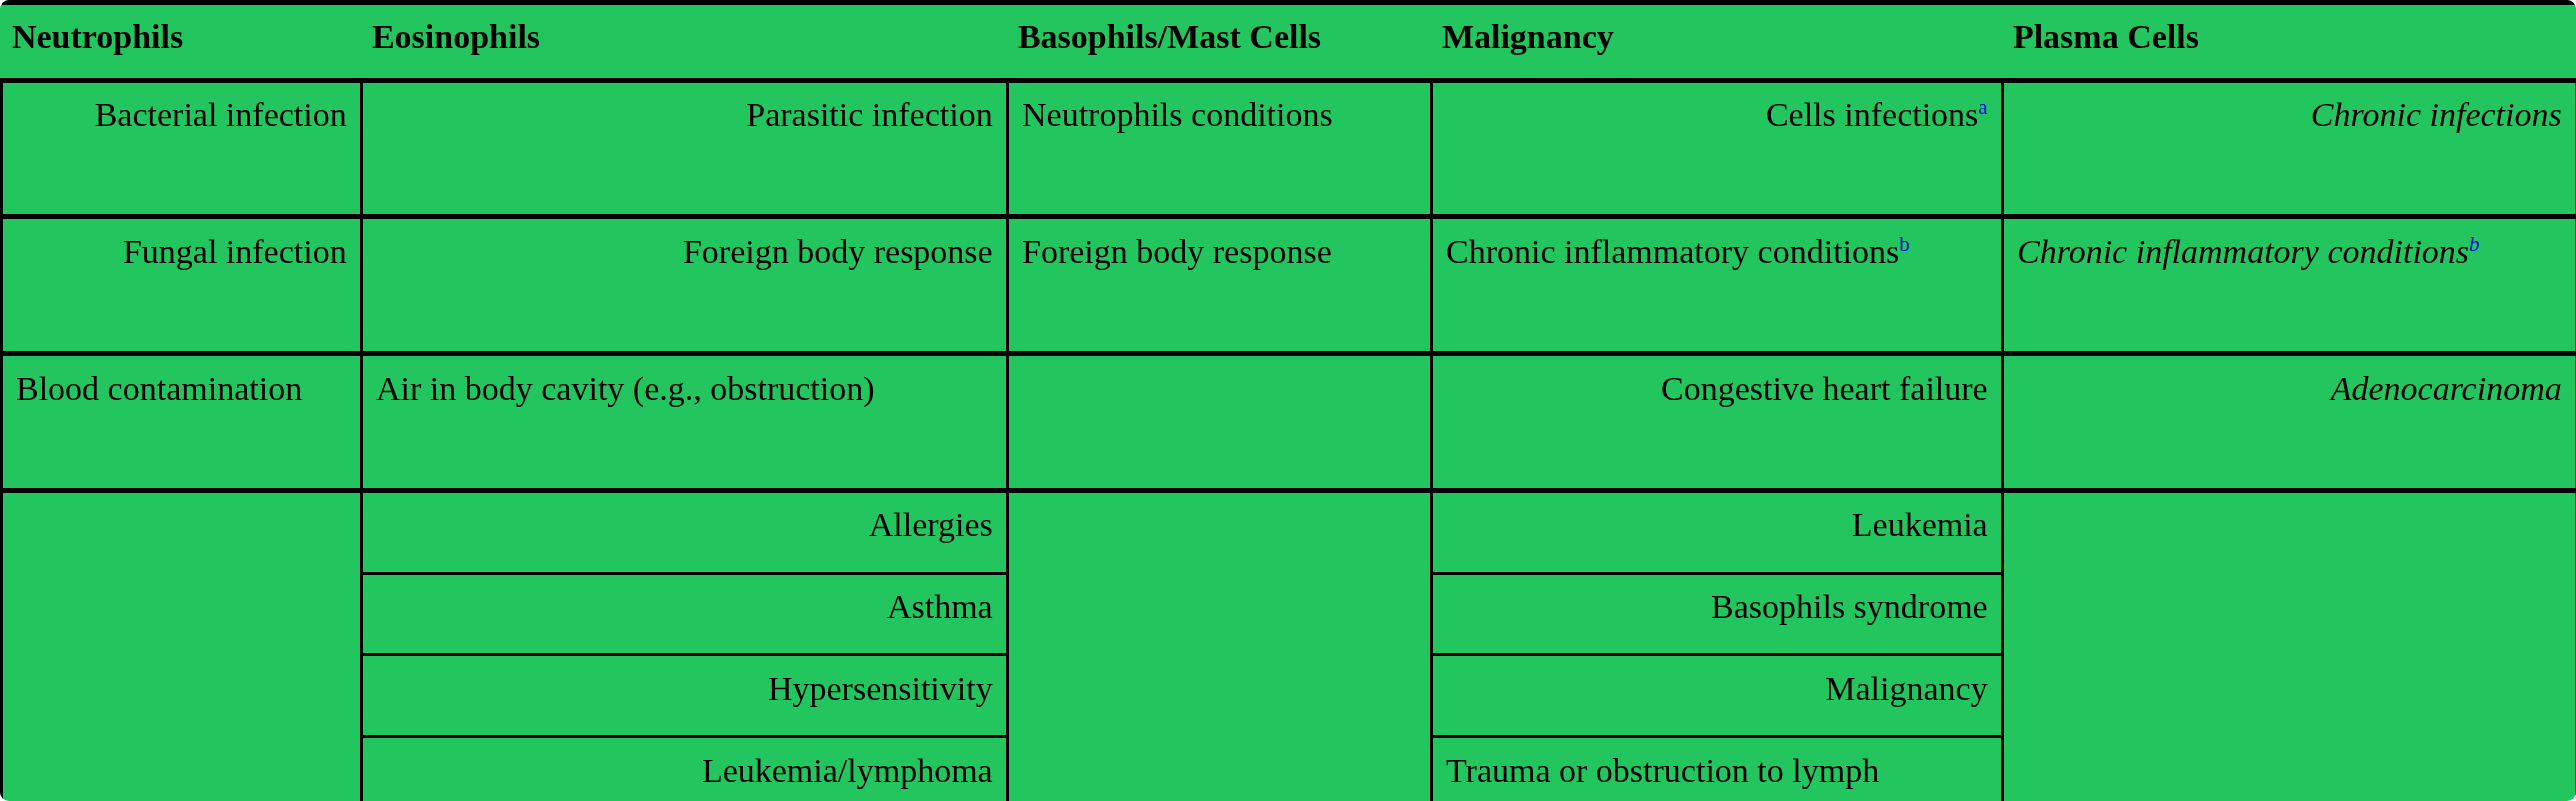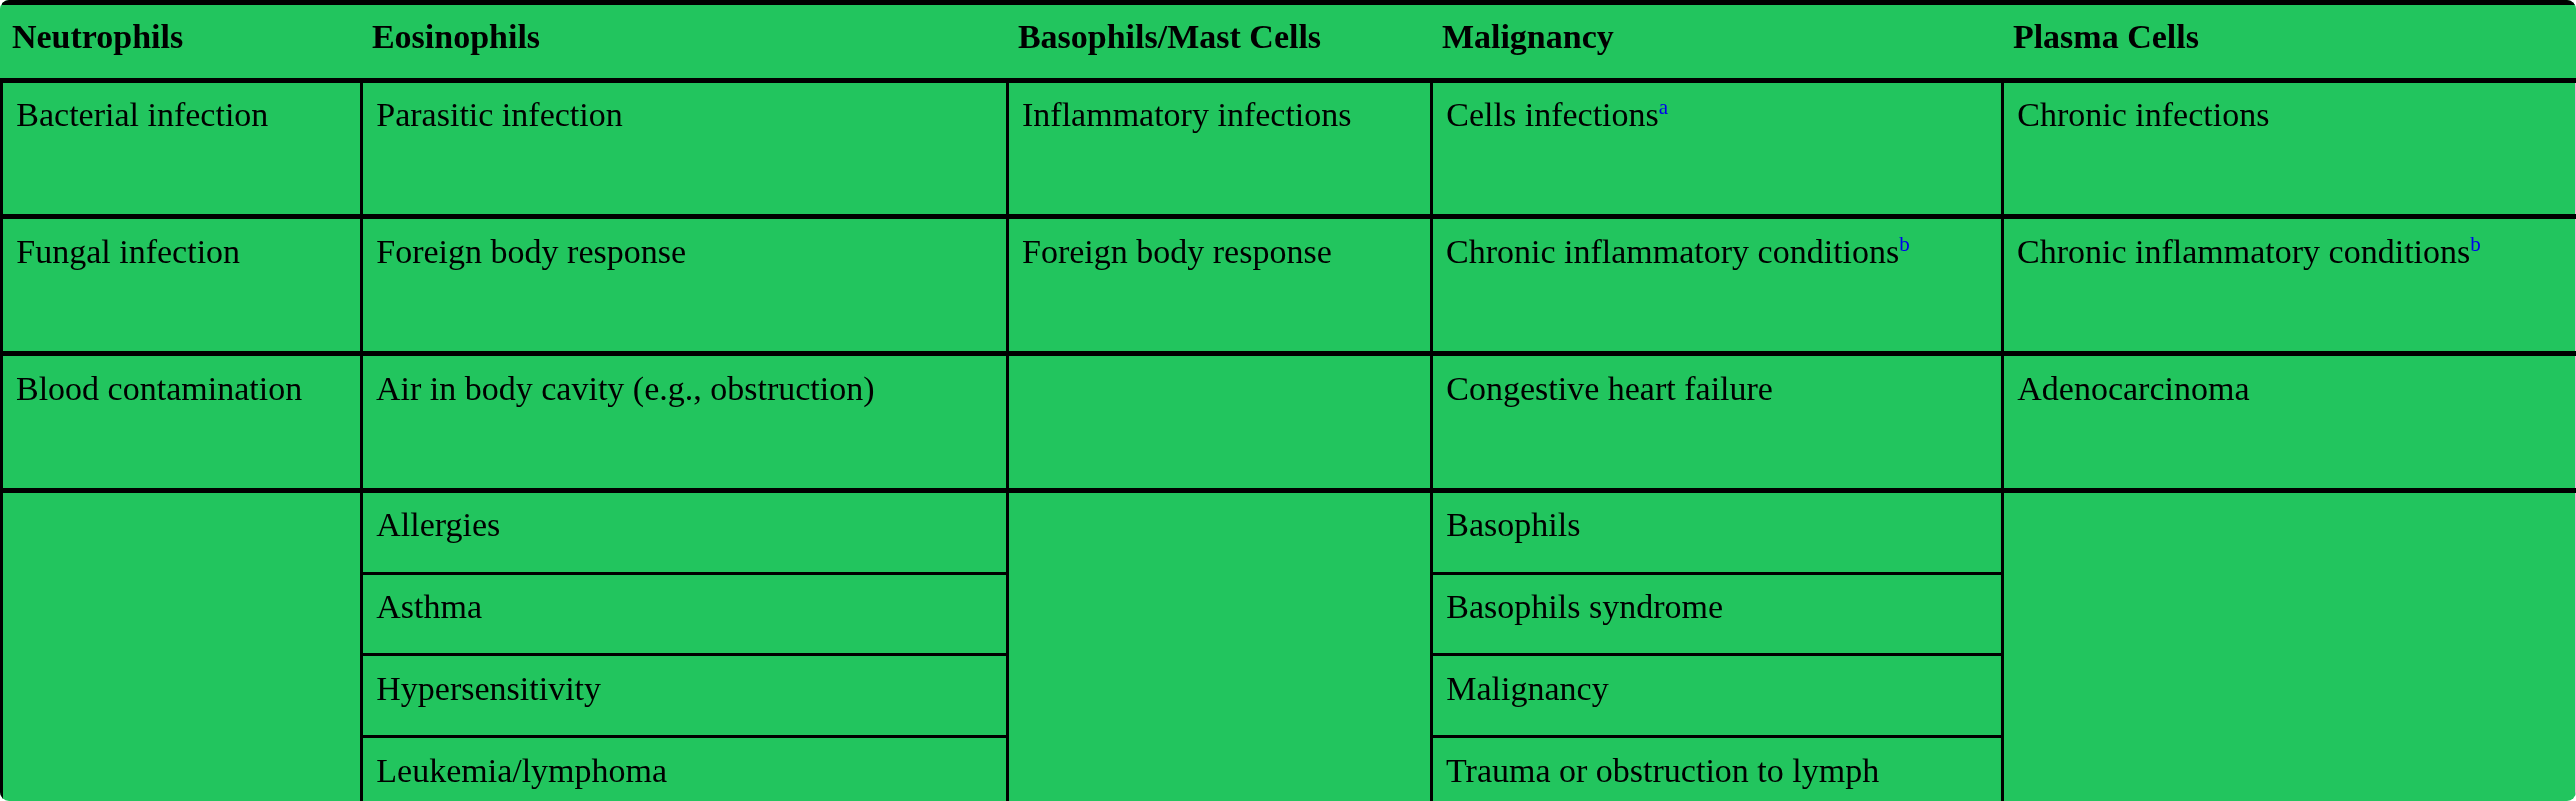--- a/index.html
+++ b/index.html
@@ -55,26 +55,27 @@
     vertical-align: top;
     padding: 10.4px 13.3px 10.4px 13.3px;
     border-left: 3px solid #000;
     border-right: 3px solid #000;
     text-indent: -28px;
     padding-left: 41px;
   }
   td.cell.no-indent {
     text-indent: 0;
     padding-left: 13.3px;
+    text-align: right;
   }
   td.empty { border-left: 3px solid #000; border-right: 3px solid #000; }
 
   
   td.edge-left  { border-left: 3px solid #000; }
-  td.edge-right { border-right: 3px solid #f9a8d4; }
+  td.edge-right { border-right: 3px solid #701a75; font-style: italic; }
 
   
   tr.sep-row > td { border-bottom: 5.2px solid #000; }
   tr.thin-sep > td { border-bottom: 3px solid #000; }
   tr.last-row > td { border-bottom: 5.2px solid #000; }
 
   
   tr.r-tall > td { height: 111px; }
   tr.r-mid  > td { height: 111px; }
   tr.r-small > td { height: 58px; }
@@ -106,21 +107,21 @@
       <th>Malignancy</th>
       <th>Plasma Cells</th>
     </tr>
   </thead>
 
   <tbody>
 
     <tr class="r-tall sep-row">
       <td class="cell no-indent edge-left">Bacterial infection</td>
       <td class="cell no-indent">Parasitic infection</td>
-      <td class="cell">Inflammatory infections</td>
+      <td class="cell">Neutrophils conditions</td>
       <td class="cell no-indent"><span>Cells infections</span><sup class="fn" style="color: rgb(0, 0, 238);">a</sup></td>
       <td class="cell no-indent edge-right">Chronic infections</td>
     </tr>
 
     <tr class="r-tall sep-row">
       <td class="cell no-indent edge-left">Fungal infection</td>
       <td class="cell no-indent">Foreign body response</td>
       <td class="cell">Foreign body response</td>
       <td class="cell"><span>Chronic inflammatory conditions</span><sup class="fn" style="color: rgb(0, 0, 238);">b</sup></td>
       <td class="cell edge-right"><span>Chronic inflammatory conditions</span><sup class="fn" style="color: rgb(0, 0, 238);">b</sup></td>
@@ -131,21 +132,21 @@
       <td class="cell">Air in body cavity (e.g., obstruction)</td>
       <td class="cell empty"></td>
       <td class="cell no-indent">Congestive heart failure</td>
       <td class="cell no-indent edge-right">Adenocarcinoma</td>
     </tr>
 
     <tr class="r-small thin-sep">
       <td class="cell empty edge-left" rowspan="4"></td>
       <td class="cell no-indent">Allergies</td>
       <td class="cell empty" rowspan="4"></td>
-      <td class="cell no-indent">Basophils</td>
+      <td class="cell no-indent">Leukemia</td>
       <td class="cell empty edge-right" rowspan="4"></td>
     </tr>
 
     <tr class="r-small thin-sep">
       <td class="cell no-indent">Asthma</td>
       <td class="cell no-indent">Basophils syndrome</td>
     </tr>
 
     <tr class="r-small thin-sep">
       <td class="cell no-indent">Hypersensitivity</td>

